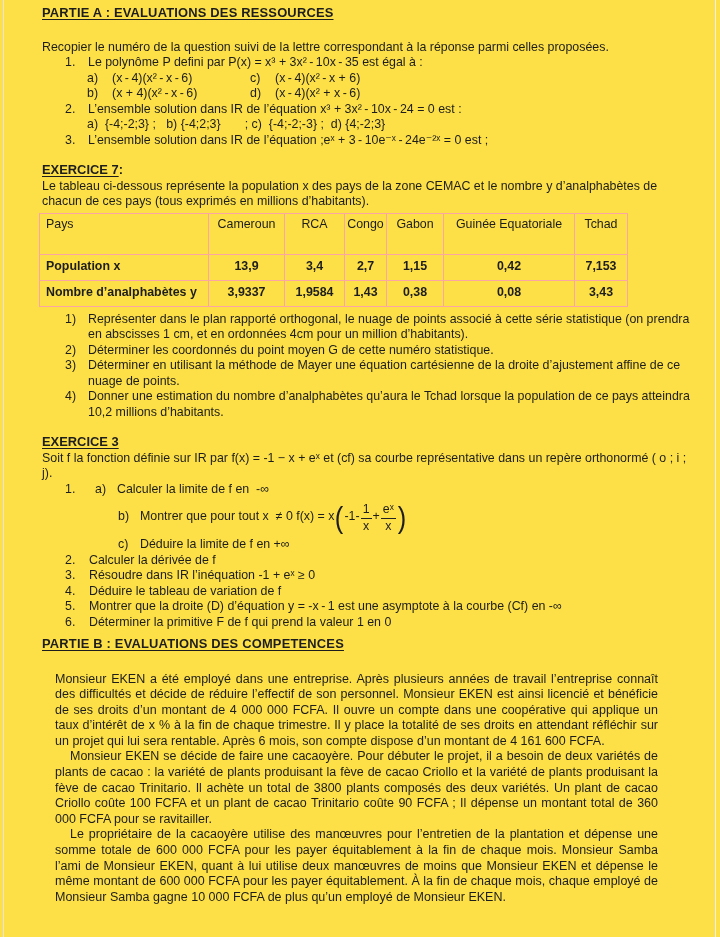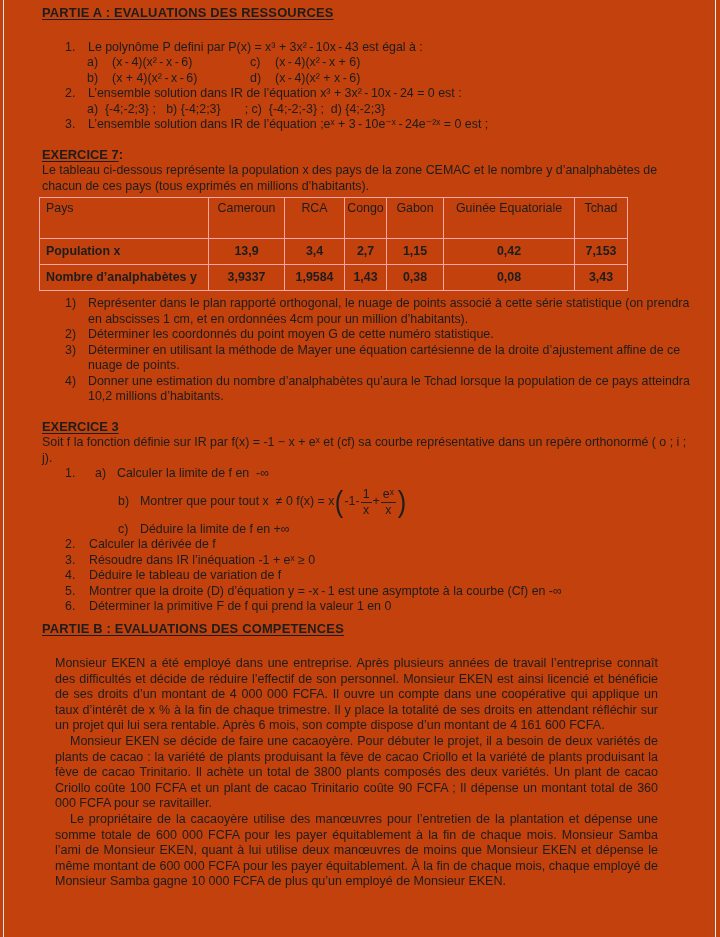--- a/index.html
+++ b/index.html
@@ -1,19 +1,19 @@
 <!DOCTYPE html>
 <html><head>
 <meta charset="utf-8">
 <style>
   html,body{margin:0;padding:0;background:#ffffff;}
   .page{
     position:relative;
     width:720px;height:937px;
-    background:#c2410c;
+    background:#fde047;
     overflow:hidden;
     font-family:"Liberation Sans","DejaVu Sans",sans-serif;
     color:#1d1d1d;
     box-sizing:border-box;
   }
   .page::before{content:"";position:absolute;left:3px;top:0;bottom:0;width:1px;background:#e4e4e4;}
   .page::after{content:"";position:absolute;right:4px;top:0;bottom:0;width:1px;background:#efefef;}
   .content{
     padding:5px 30px 6px 42px;
     font-size:12.4px;
@@ -62,24 +62,25 @@
 </style>
 </head>
 <body>
 
 <div class="page">
   <div class="content">
 
     <div class="hd1"><span class="und">PARTIE A : EVALUATIONS DES RESSOURCES</span></div>
 
     <section class="exercise">
+      <div class="line">Recopier le numéro de la question suivi de la lettre correspondant à la réponse parmi celles proposées.</div>
 
       <div class="row">
         <span class="num">1.</span>
-        <span class="txt">Le polynôme P defini par P(x) = x³ + 3x² - 10x - 43 est égal à :</span>
+        <span class="txt">Le polynôme P defini par P(x) = x³ + 3x² - 10x - 35 est égal à :</span>
       </div>
       <div class="optgrid">
         <div class="opt">
             <span class="ol">a)</span>
             <span>(x - 4)(x² - x - 6)</span>
           </div>
         <div class="opt">
             <span class="ol">c)</span>
             <span>(x - 4)(x² - x + 6)</span>
           </div>

